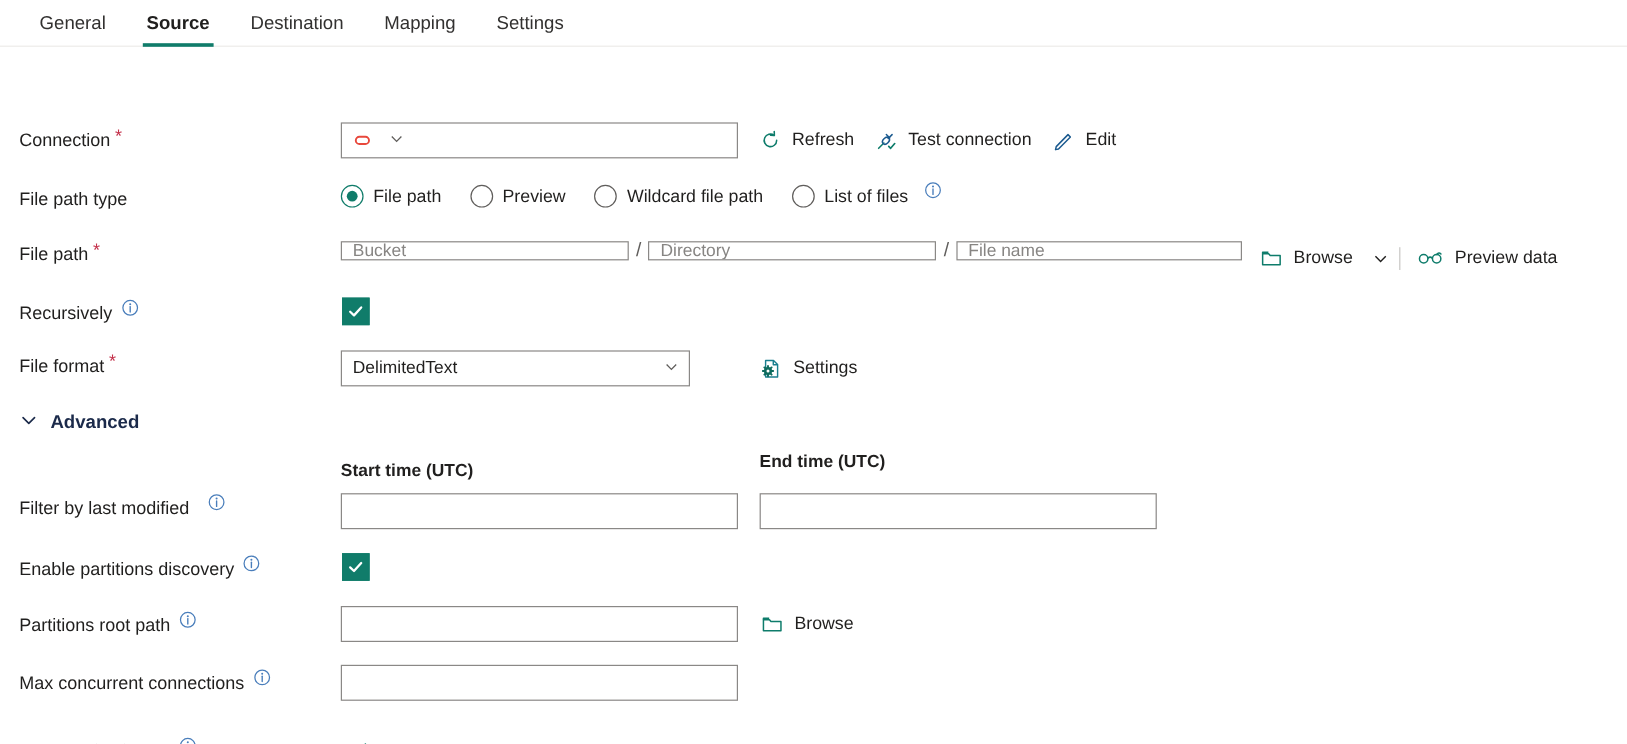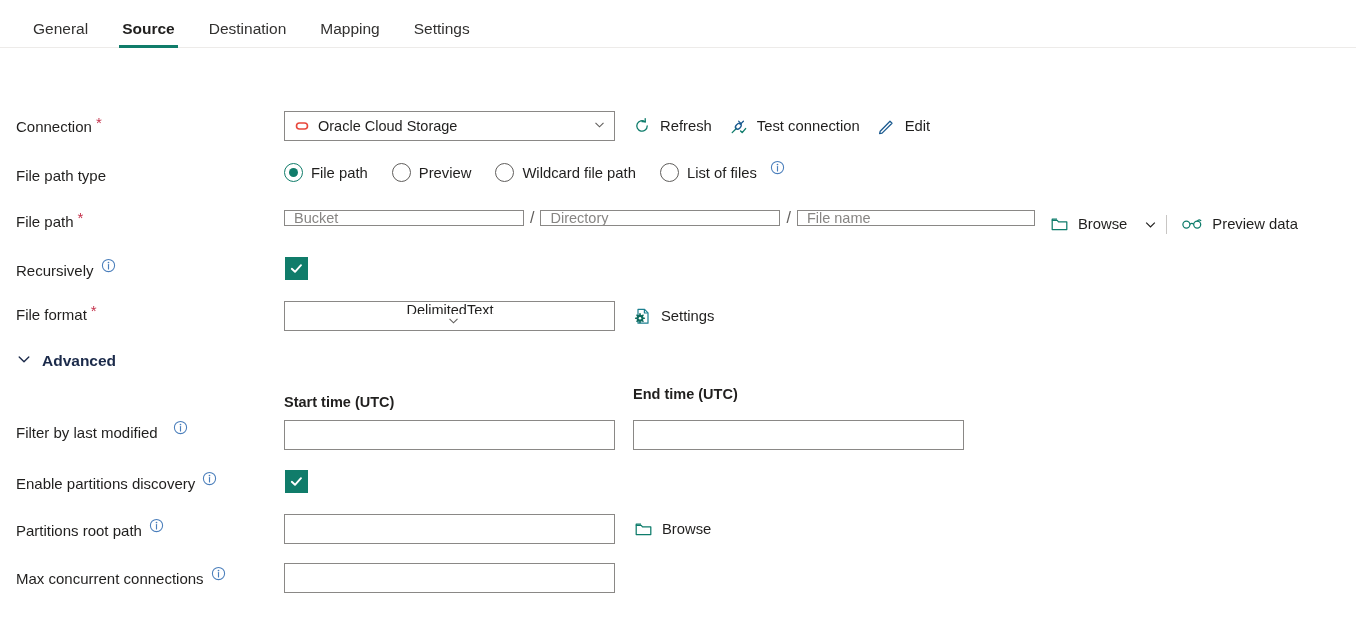--- a/index.html
+++ b/index.html
@@ -13,21 +13,20 @@
   }
 
   
   .tabbar {
     position: relative;
     height: 39px;
     display: flex;
     align-items: flex-start;
     padding-left: 16px;
     gap: 0px;
-    margin-top: 9px;
   }
   .tabbar::after {
     content: "";
     position: absolute;
     left: 0; right: 0; bottom: 0;
     height: 1px;
     background: #edebe9;
   }
   .tab {
     position: relative;
@@ -225,21 +224,20 @@
     <span>Connection</span>
     <span class="req">*</span>
   </div>
 
   <div class="ddl" style="position:absolute; left:284px; top:63px; width:331px;">
     <span class="gly" style="margin-right:8px; display:inline-flex;">
       <svg width="16" height="16" viewBox="0 0 16 16">
           <rect x="2.5" y="5" width="11" height="6" rx="3" ry="3" fill="none" stroke="#e8483c" stroke-width="1.6"></rect>
         </svg>
     </span>
-    <span class="val">Oracle Cloud Storage</span>
     <span class="chev">
       <svg width="13" height="13" viewBox="0 0 13 13">
           <path d="M2.5 4.8 L6.5 8.8 L10.5 4.8" fill="none" stroke="#605e5c" stroke-width="1.1"></path>
         </svg>
     </span>
   </div>
 
   <div class="row" style="left:633px; top:63px; gap:17px;">
     <div class="cmd">
       <span class="gly">
@@ -359,21 +357,21 @@
   <div class="cbox" style="position:absolute; left:285px; top:209px;">
     <svg width="15" height="15" viewBox="0 0 15 15">
         <path d="M2.8 7.8 L6.0 10.8 L12.0 4.2" fill="none" stroke="#ffffff" stroke-width="1.9" stroke-linecap="round" stroke-linejoin="round"></path>
       </svg>
   </div>
 
   <div class="lbl" style="top:258px;">
     <span>File format</span>
     <span class="req">*</span>
   </div>
-  <div class="ddl" style="position:absolute; left:284px; top:253px; width:331px;flex-direction:column;">
+  <div class="ddl" style="position:absolute; left:284px; top:253px; width:291px;">
     <span class="val">DelimitedText</span>
     <span class="chev">
       <svg width="13" height="13" viewBox="0 0 13 13">
           <path d="M2.5 4.8 L6.5 8.8 L10.5 4.8" fill="none" stroke="#605e5c" stroke-width="1.1"></path>
         </svg>
     </span>
   </div>
   <div class="cmd" style="position:absolute; left:633px; top:253px;">
     <span class="gly">
       <svg width="19" height="19" viewBox="0 0 19 19">

